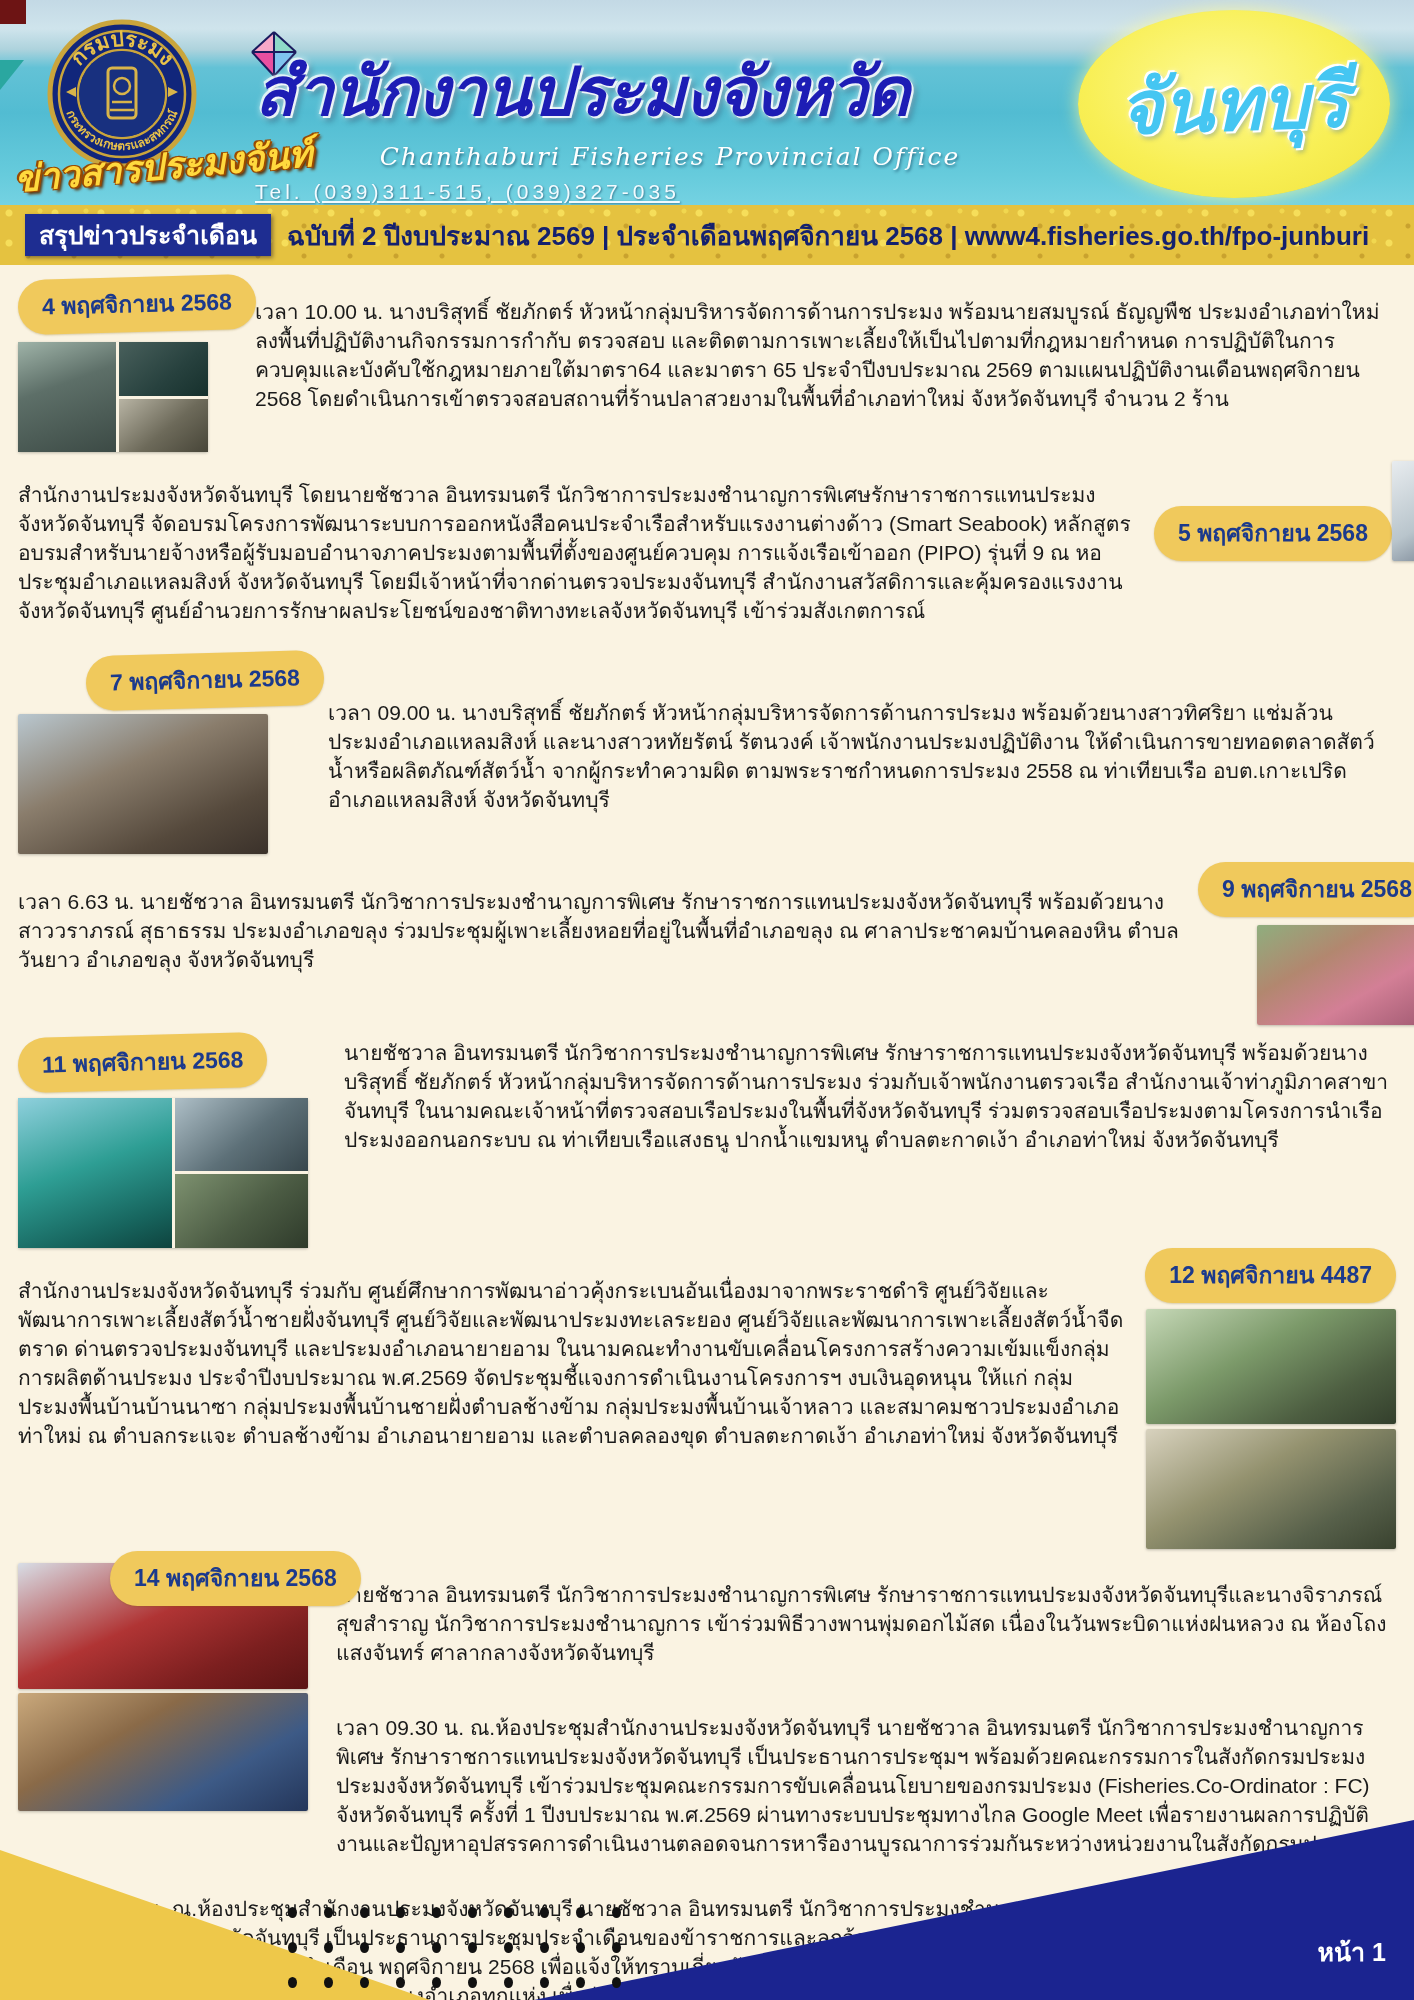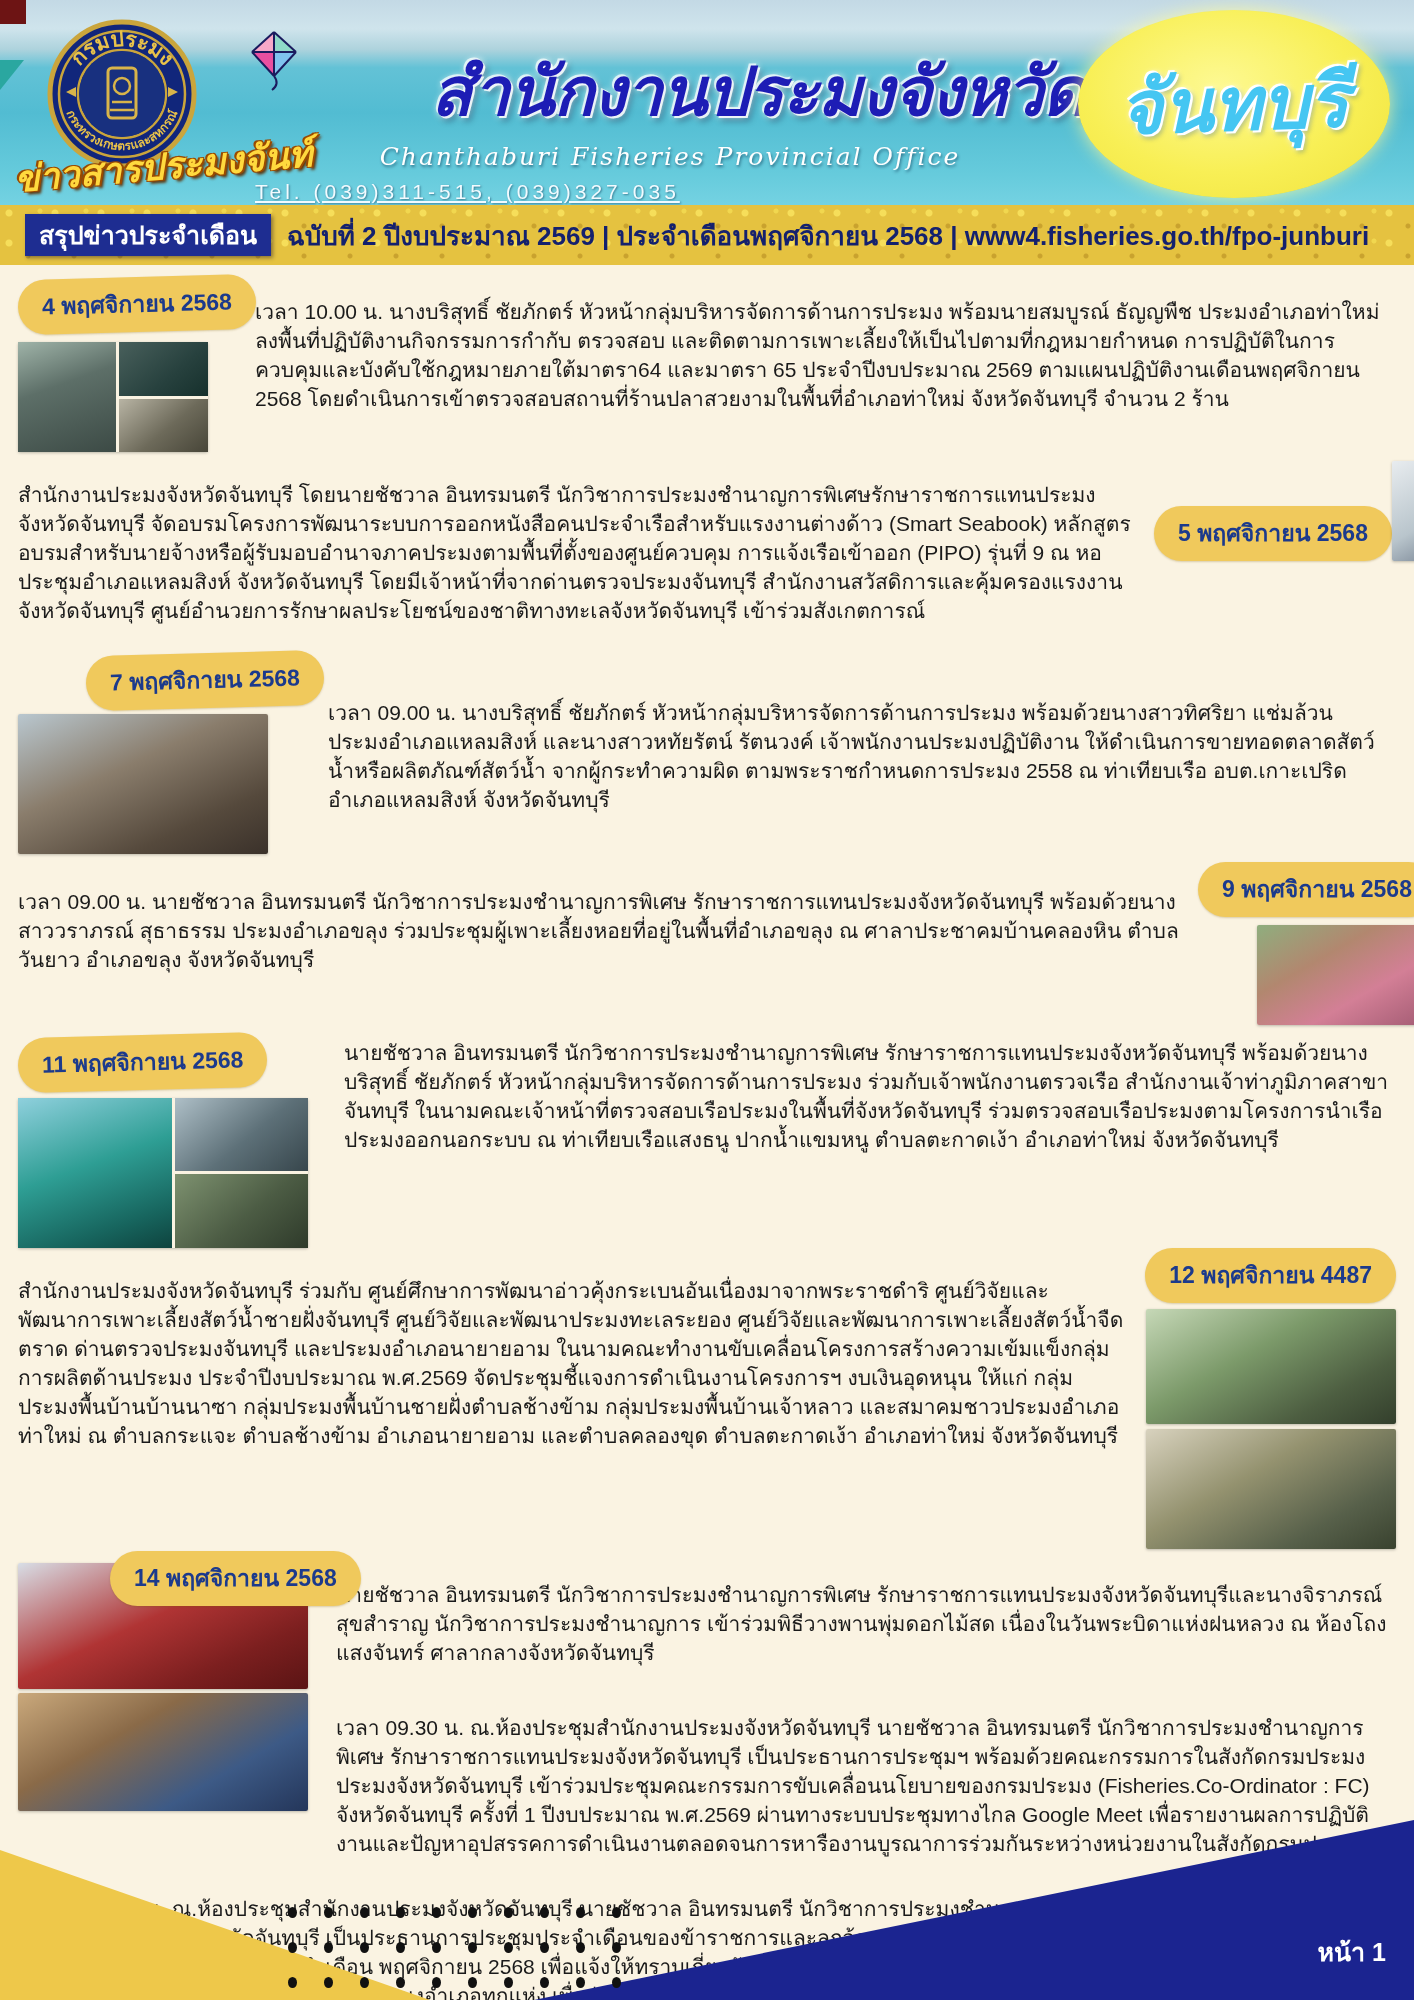--- a/index.html
+++ b/index.html
@@ -5,21 +5,21 @@
   html,body{margin:0;padding:0;}
   body{font-family:"Liberation Sans","DejaVu Sans",sans-serif;background:#777;}
   #page{position:relative;width:1414px;height:2000px;margin:0 auto;background:#faf3e2;overflow:hidden;}
 
   
   .header{position:relative;width:100%;height:205px;
     background:linear-gradient(180deg,#c3d9e5 0%,#cfe4ec 14%,#aed3dd 24%,#63c2d6 33%,#52bcd2 55%,#66cbdc 85%,#74d2e2 100%);}
   .corner-red{position:absolute;left:0;top:0;width:26px;height:24px;background:#6d1414;}
   .seal{position:absolute;left:46px;top:18px;width:152px;height:152px;}
   .kite{position:absolute;left:246px;top:30px;width:56px;height:62px;}
-  .page-title{position:absolute;left:255px;top:38px;width:830px;text-align:right;
+  .page-title{position:absolute;left:255px;top:38px;width:830px;text-align:left;
     font-size:67px;font-weight:800;font-style:italic;color:#1d1db5;letter-spacing:-1px;
     text-shadow:0 0 7px #ffffff,2px 2px 0 rgba(255,255,255,.85),-2px -2px 0 rgba(255,255,255,.7),4px 5px 6px rgba(0,0,40,.35);}
   .province-ellipse{position:absolute;left:1078px;top:10px;width:312px;height:188px;border-radius:50%;
     background:radial-gradient(ellipse at 45% 40%,#fdf992 0%,#f8ef55 55%,#f0e23c 100%);
     display:flex;align-items:center;justify-content:center;box-shadow:0 0 18px rgba(255,250,150,.8);}
   .province-name{font-size:74px;font-weight:800;font-style:italic;color:#45c6f2;transform:rotate(-2deg);
     text-shadow:0 0 6px #fff,2px 2px 0 #fff,-2px -2px 0 #fff,3px 4px 5px rgba(0,60,120,.35);}
   .subtitle-en{position:absolute;left:255px;top:142px;width:830px;text-align:center;
     font-family:"DejaVu Serif",serif;font-style:italic;font-size:25px;color:#ffffff;letter-spacing:2px;
     text-shadow:1px 2px 3px rgba(0,40,70,.55);}
@@ -207,21 +207,21 @@
 
     <div class="row r3">
       <div class="left">
         <span class="badge tilt">7 พฤศจิกายน 2568</span>
         <div class="photo"></div>
       </div>
       <p class="news-text">เวลา 09.00 น. นางบริสุทธิ์ ชัยภักตร์ หัวหน้ากลุ่มบริหารจัดการด้านการประมง พร้อมด้วยนางสาวทิศริยา แช่มล้วน ประมงอำเภอแหลมสิงห์ และนางสาวหทัยรัตน์ รัตนวงค์ เจ้าพนักงานประมงปฏิบัติงาน ให้ดำเนินการขายทอดตลาดสัตว์น้ำหรือผลิตภัณฑ์สัตว์น้ำ จากผู้กระทำความผิด ตามพระราชกำหนดการประมง 2558 ณ ท่าเทียบเรือ อบต.เกาะเปริด อำเภอแหลมสิงห์ จังหวัดจันทบุรี</p>
     </div>
 
     <div class="row r4">
-      <p class="news-text">เวลา 09.00 น. นายชัชวาล อินทรมนตรี นักวิชาการประมงชำนาญการพิเศษ รักษาราชการแทนประมงจังหวัดจันทบุรี พร้อมด้วยนางสาววราภรณ์ สุธาธรรม ประมงอำเภอขลุง ร่วมประชุมผู้เพาะเลี้ยงหอยที่อยู่ในพื้นที่อำเภอขลุง ณ ศาลาประชาคมบ้านคลองหิน ตำบลวันยาว อำเภอขลุง จังหวัดจันทบุรี</p>
+      <p class="news-text">เวลา 6.63 น. นายชัชวาล อินทรมนตรี นักวิชาการประมงชำนาญการพิเศษ รักษาราชการแทนประมงจังหวัดจันทบุรี พร้อมด้วยนางสาววราภรณ์ สุธาธรรม ประมงอำเภอขลุง ร่วมประชุมผู้เพาะเลี้ยงหอยที่อยู่ในพื้นที่อำเภอขลุง ณ ศาลาประชาคมบ้านคลองหิน ตำบลวันยาว อำเภอขลุง จังหวัดจันทบุรี</p>
       <div class="right">
         <span class="badge">9 พฤศจิกายน 2568</span>
         <div class="photo"></div>
       </div>
     </div>
 
     <div class="row r5">
       <div class="left">
         <span class="badge tilt">11 พฤศจิกายน 2568</span>
         <div class="collage photo">

